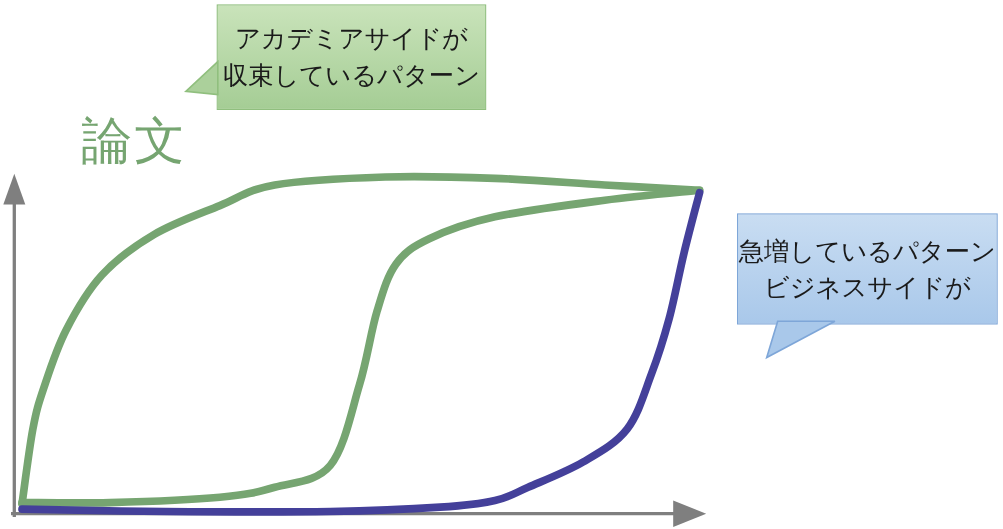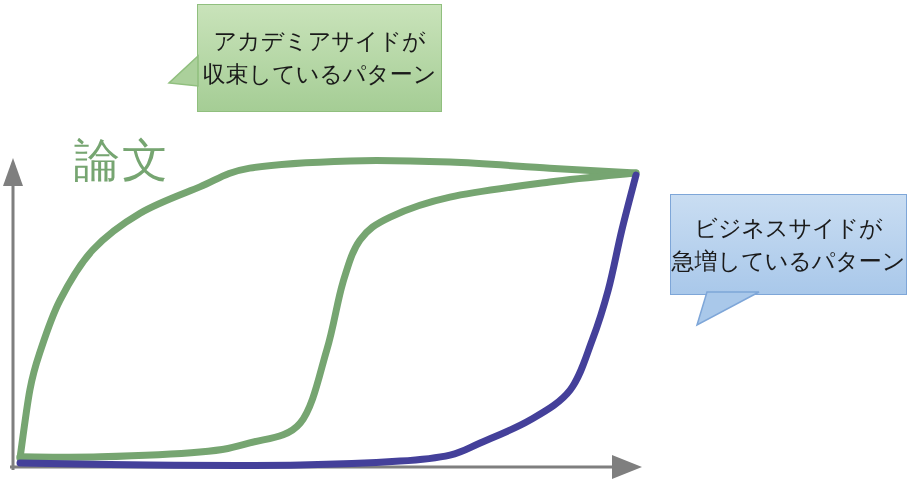--- a/index.html
+++ b/index.html
@@ -8,21 +8,21 @@
   .callout{
     position:absolute;display:flex;flex-direction:column;justify-content:center;
     align-items:center;text-align:center;font-size:23px;line-height:1.42;
     box-sizing:border-box;z-index:2;
   }
   .callout-line{white-space:nowrap;}
   .tail{position:absolute;z-index:3;}
   .axis-label{position:absolute;font-size:46px;font-weight:400;z-index:1;letter-spacing:2px;}
   #label-papers{left:74px;top:98px;}
   #label-patents{left:610px;top:336px;}
-  #callout-academia{left:197px;top:4px;width:245px;height:108px;}
+  #callout-academia{left:197px;top:4px;width:245px;height:96px;}
   #callout-business{left:670px;top:194px;width:237px;height:101px;}
   #tail-academia{left:165px;top:50px;}
   #tail-business{left:690px;top:291px;}
 </style>
 </head>
 <body>
 
 <div class="stage">
 
   <svg id="plot" width="912" height="481" viewBox="0 0 912 481">
@@ -30,32 +30,32 @@
       <line id="y-axis" x1="13" y1="470" x2="13" y2="184" stroke-width="3" stroke="#7f7f7f"></line>
       <polygon id="y-arrow" points="13,158 3,186 23,186" fill="#7f7f7f"></polygon>
       <line id="x-axis" x1="10" y1="467" x2="616" y2="467" stroke-width="3" stroke="#7f7f7f"></line>
       <polygon id="x-arrow" points="642,467 612,455 612,479" fill="#7f7f7f"></polygon>
     </g>
   <path d="M 20,458.074 C 21.642666666666667,446.749 26.570666666666668,407.64000000000004 29.856,390.124 C 33.141333333333336,372.608 34.681333333333335,367.9773333333334 39.712,352.978 C 44.74266666666667,337.97866666666664 51.21066666666667,317.29166666666663 60.04,300.128 C 68.86933333333333,282.96433333333334 79.34133333333334,264.492 92.688,249.996 C 106.03466666666667,235.5 122.256,223.67166666666668 140.12,213.15200000000002 C 157.984,202.63233333333335 181.59733333333332,194.37766666666664 199.87199999999999,186.878 C 218.14666666666665,179.37833333333333 224.71733333333333,172.48266666666666 249.768,168.154 C 274.8186666666667,163.82533333333333 316.80933333333337,161.91266666666667 350.17600000000004,160.906 C 383.5426666666667,159.89933333333335 416.70399999999995,160.90599999999998 449.96799999999996,162.11399999999998 C 483.23199999999997,163.32199999999997 518.7546666666667,166.34199999999998 549.76,168.154 C 580.7653333333333,169.966 621.6266666666667,172.18066666666667 636,172.986" fill="none" stroke="#76a571" stroke-width="7" stroke-linecap="round"></path>
       <path d="M 20,456.866 C 33.346666666666664,456.866 70.10133333333333,457.67133333333334 100.08,456.866 C 130.05866666666665,456.06066666666663 174.92399999999998,454.34933333333333 199.87199999999999,452.034 C 224.82,449.71866666666665 233.03333333333333,447.806 249.768,442.974 C 266.5026666666667,438.142 287.4466666666667,438.54466666666667 300.28000000000003,423.04200000000003 C 313.11333333333334,407.5393333333334 319.68399999999997,373.31266666666664 326.768,349.95799999999997 C 333.852,326.6033333333333 337.24,301.2353333333333 342.784,282.914 C 348.328,264.5926666666667 352.1266666666667,251.00266666666667 360.03200000000004,240.03 C 367.93733333333336,229.05733333333333 375.2266666666667,224.2253333333333 390.216,217.07799999999997 C 405.20533333333333,209.93066666666664 423.3773333333333,202.98466666666667 449.96799999999996,197.14600000000002 C 476.5586666666666,191.30733333333336 518.7546666666667,186.07266666666666 549.76,182.046 C 580.7653333333333,178.01933333333332 621.6266666666667,174.49599999999998 636,172.986" fill="none" stroke="#76a571" stroke-width="7" stroke-linecap="round"></path>
       <path d="M 20,462.906 C 41.66266666666667,463.2583333333333 103.26266666666666,464.66766666666666 149.976,465.02 C 196.68933333333334,465.3723333333333 258.5973333333334,465.6743333333333 300.28000000000003,465.02 C 341.9626666666667,464.36566666666664 375.124,462.755 400.072,461.094 C 425.02,459.433 436.62133333333327,458.07399999999996 449.96799999999996,455.054 C 463.31466666666665,452.034 466.8053333333333,448.81266666666664 480.152,442.974 C 493.4986666666667,437.13533333333334 515.0586666666667,428.83033333333333 530.048,420.022 C 545.0373333333333,411.21366666666665 559.7186666666666,403.4623333333334 570.088,390.124 C 580.4573333333333,376.78566666666666 585.8986666666667,356.70266666666663 592.264,339.99199999999996 C 598.6293333333333,323.2813333333333 603.352,308.1813333333333 608.28,289.86 C 613.208,271.5386666666667 617.212,249.19066666666666 621.832,230.064 C 626.452,210.93733333333333 633.6386666666667,184.26066666666668 636,175.10000000000002" fill="none" stroke="#44409a" stroke-width="7" stroke-linecap="round"></path>
     </svg>
 
-  <div class="axis-label" id="label-papers" style="color: rgb(118, 165, 113); margin-top: 32px;">論文</div>
+  <div class="axis-label" id="label-papers" style="color: rgb(118, 165, 113);">論文</div>
 
 
   <div class="callout" id="callout-academia" style="background: linear-gradient(rgb(201, 227, 186), rgb(165, 205, 149)); border: 1.5px solid rgb(144, 191, 126); color: rgb(26, 26, 26);">
     <div class="callout-line">アカデミアサイドが</div>
     <div class="callout-line">収束しているパターン</div>
   </div>
   <svg class="tail" id="tail-academia" width="36" height="42" viewBox="0 0 36 42">
     <path d="M33,6 L4,33 L33,36 Z" stroke-width="1.5" fill="#abd09b" stroke="#90bf7e"></path>
   </svg>
 
   <div class="callout" id="callout-business" style="background: linear-gradient(rgb(201, 221, 242), rgb(169, 200, 234)); border: 1.5px solid rgb(126, 166, 216); color: rgb(26, 26, 26);">
+    <div class="callout-line">急増しているパターン</div>
     <div class="callout-line">ビジネスサイドが</div>
-    <div class="callout-line">急増しているパターン</div>
   </div>
   <svg class="tail" id="tail-business" width="76" height="38" viewBox="0 0 76 38">
     <path d="M17,1 L7,34 L69,1 Z" stroke-width="1.5" fill="#a9c8ea" stroke="#7ea6d8"></path>
   </svg>
 
 </div>
 
 </body></html>

